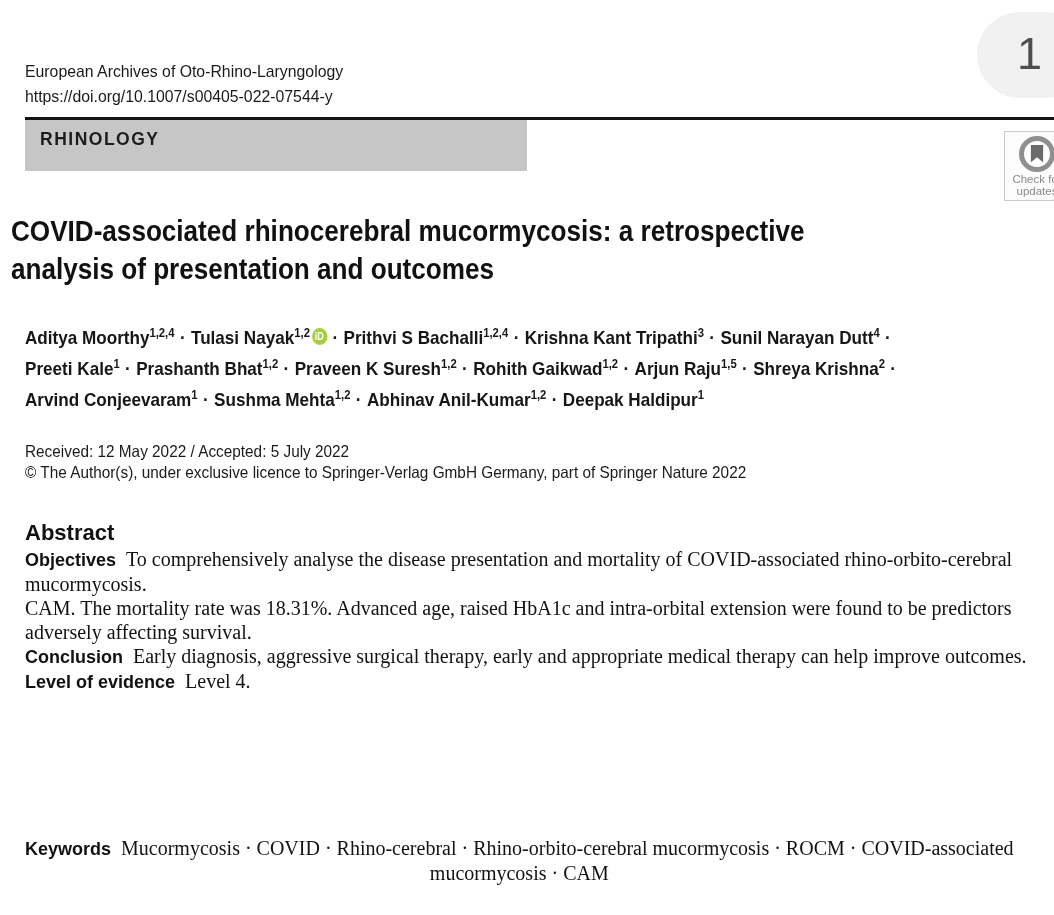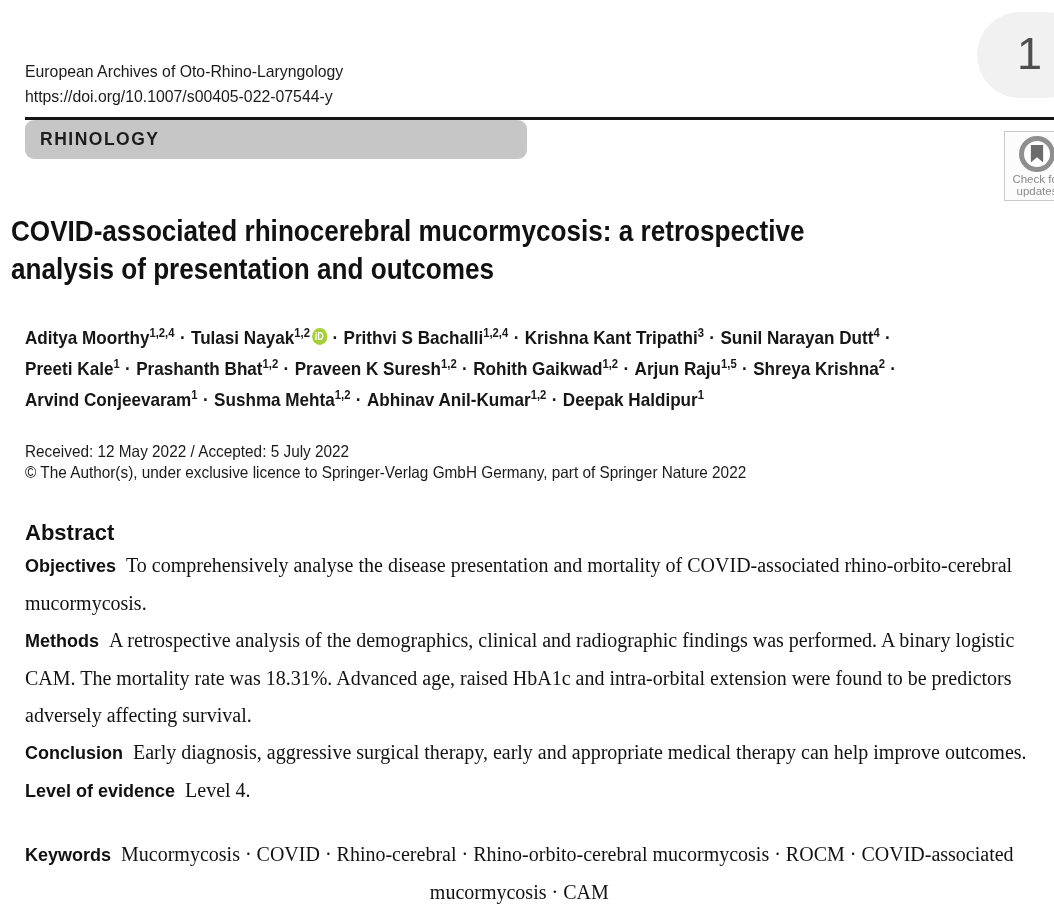--- a/index.html
+++ b/index.html
@@ -25,23 +25,22 @@
     font-size: 45px; font-weight: 400; color: #4e4e4e;
   }
 
   
   .journal { position: absolute; left: 25px; top: 59px; font-size: 17px; line-height: 25px; white-space: nowrap; }
   .journal .doi { color: #1a1a1a; }
 
   
   .rule { position: absolute; left: 25px; top: 117px; width: 1029px; height: 3px; background: #141414; }
   .banner {
-    position: absolute; left: 25px; top: 120px; width: 502px; height: 39px;
+    position: absolute; left: 25px; top: 120px; width: 502px; height: 51px;
     background: #c6c6c6;
-    border-radius: 9px;
   }
   .banner-label {
     display: inline-block; margin-left: 15px; line-height: 39px;
     font-size: 17.5px; font-weight: bold; letter-spacing: 1.5px; color: #1c1c1c;
   }
 
   
   .check-badge {
     position: absolute; left: 1004px; top: 131px; width: 64px; height: 68px;
     background: #fcfcfc; border: 1px solid #cacaca; text-align: center; cursor: pointer;
@@ -86,21 +85,21 @@
 
   
   .abstract-heading {
     position: absolute; left: 25px; top: 520px;
     font-size: 22px; font-weight: bold; color: #111;
   }
   .abstract-body { position: absolute; left: 25px; top: 547px; }
   .keywords-block { position: absolute; left: 25px; top: 836px; text-align: center; }
   .body-line {
     font-family: "Liberation Serif", serif;
-    font-size: 20px; line-height: 37px; white-space: nowrap; color: #121212;
+    font-size: 20px; line-height: 24px; white-space: nowrap; color: #121212;
   }
   .sec-label {
     font-family: "Liberation Sans", sans-serif;
     font-size: 18px; font-weight: bold; color: #111;
     margin-right: 10px;
   }
 </style>
 </head>
 <body>
 
@@ -142,21 +141,20 @@
 
 <div class="meta cx93">
   <div>Received: 12 May 2022 / Accepted: 5 July 2022</div>
   <div>© The Author(s), under exclusive licence to Springer-Verlag GmbH Germany, part of Springer Nature 2022</div>
 </div>
 
 <div class="abstract-heading">Abstract</div>
 <div id="abstract-sections" class="abstract-body">
     <div class="body-line"><span class="sec-label">Objectives</span><span>To comprehensively analyse the disease presentation and mortality of COVID-associated rhino-orbito-cerebral</span></div>
     <div class="body-line">mucormycosis.</div>
-    <div class="body-line"><span class="sec-label">Methods</span><span>A retrospective analysis of the demographics, clinical and radiographic findings was performed. A binary logistic</span></div>
     <div class="body-line">CAM. The mortality rate was 18.31%. Advanced age, raised HbA1c and intra-orbital extension were found to be predictors</div>
     <div class="body-line">adversely affecting survival.</div>
     <div class="body-line"><span class="sec-label">Conclusion</span><span>Early diagnosis, aggressive surgical therapy, early and appropriate medical therapy can help improve outcomes.</span></div>
     <div class="body-line"><span class="sec-label">Level of evidence</span><span>Level 4.</span></div>
   </div>
 <div id="keywords" class="keywords-block">
     <div class="body-line"><span class="sec-label">Keywords</span><span>Mucormycosis · COVID · Rhino-cerebral · Rhino-orbito-cerebral mucormycosis · ROCM · COVID-associated</span></div>
     <div class="body-line">mucormycosis · CAM</div>
   </div>
 

